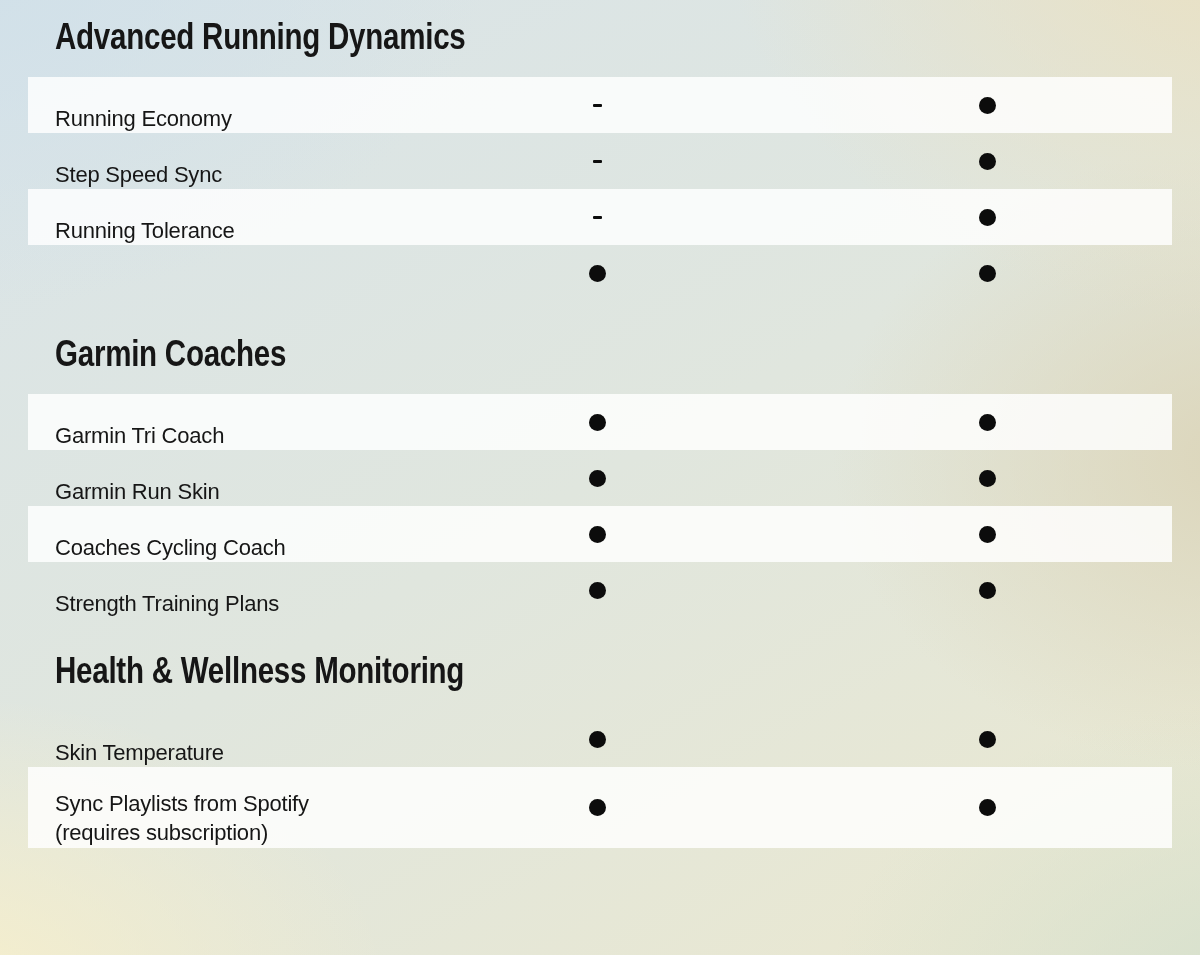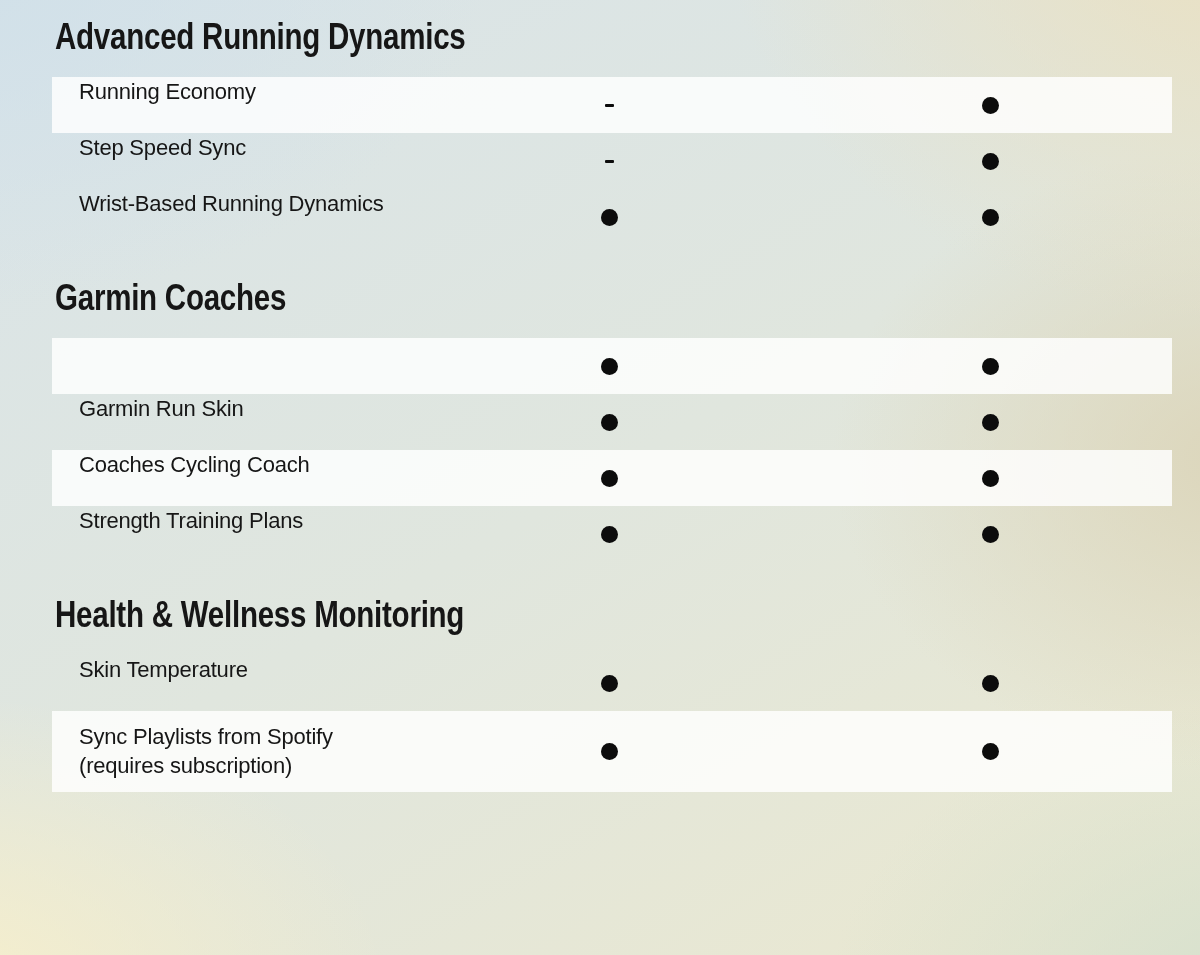--- a/index.html
+++ b/index.html
@@ -26,28 +26,27 @@
     letter-spacing: -0.3px;
     white-space: nowrap;
     transform: scaleX(0.82);
     transform-origin: left center;
   }
   section:first-of-type .section-title { margin-top: 14px; }
   .rows { margin: 18px 28px 0 28px; }
   .row {
     position: relative;
     display: flex;
-    align-items: flex-start;
+    align-items: flex-end;
     min-height: 56px;
     padding: 0 0 0 27px;
     box-sizing: border-box;
-    margin-left: 24px;
   }
   .row.alt { background: rgba(255,255,255,0.82); }
-  .row.two-line { min-height: 81px; padding-top: 11px; padding-bottom: 11px; }
+  .row.two-line { min-height: 81px; padding-top: 11px; padding-bottom: 1px; }
   .label { font-size: 22px; line-height: 29px; letter-spacing: -0.2px; }
   .label span { display: block; }
   .cell {
     position: absolute;
     top: 0; height: 100%;
     width: 60px;
     display: flex; align-items: center; justify-content: center;
   }
   .cell.c1 { left: 49.74%; transform: translateX(-50%); }
   .cell.c2 { left: 83.83%; transform: translateX(-50%); }
@@ -76,37 +75,48 @@
           <div class="label">
             <span>Step Speed Sync</span>
           </div>
           <div class="cell c1">
             <span class="dash"></span>
           </div>
           <div class="cell c2">
             <span class="dot"></span>
           </div>
         </div>
+        <div class="row alt">
+          <div class="label">
+            <span>Running Tolerance</span>
+          </div>
+          <div class="cell c1">
+            <span class="dash"></span>
+          </div>
+          <div class="cell c2">
+            <span class="dot"></span>
+          </div>
+        </div>
         <div class="row">
-          <div class="label">
-            <span>Wrist-Based Running Dynamics</span>
-          </div>
           <div class="cell c1">
             <span class="dot"></span>
           </div>
           <div class="cell c2">
             <span class="dot"></span>
           </div>
         </div>
       </div>
     </section>
     <section class="section">
       <h2 class="section-title">Garmin Coaches</h2>
       <div class="rows">
         <div class="row alt">
+          <div class="label">
+            <span>Garmin Tri Coach</span>
+          </div>
           <div class="cell c1">
             <span class="dot"></span>
           </div>
           <div class="cell c2">
             <span class="dot"></span>
           </div>
         </div>
         <div class="row">
           <div class="label">
             <span>Garmin Run Skin</span>

